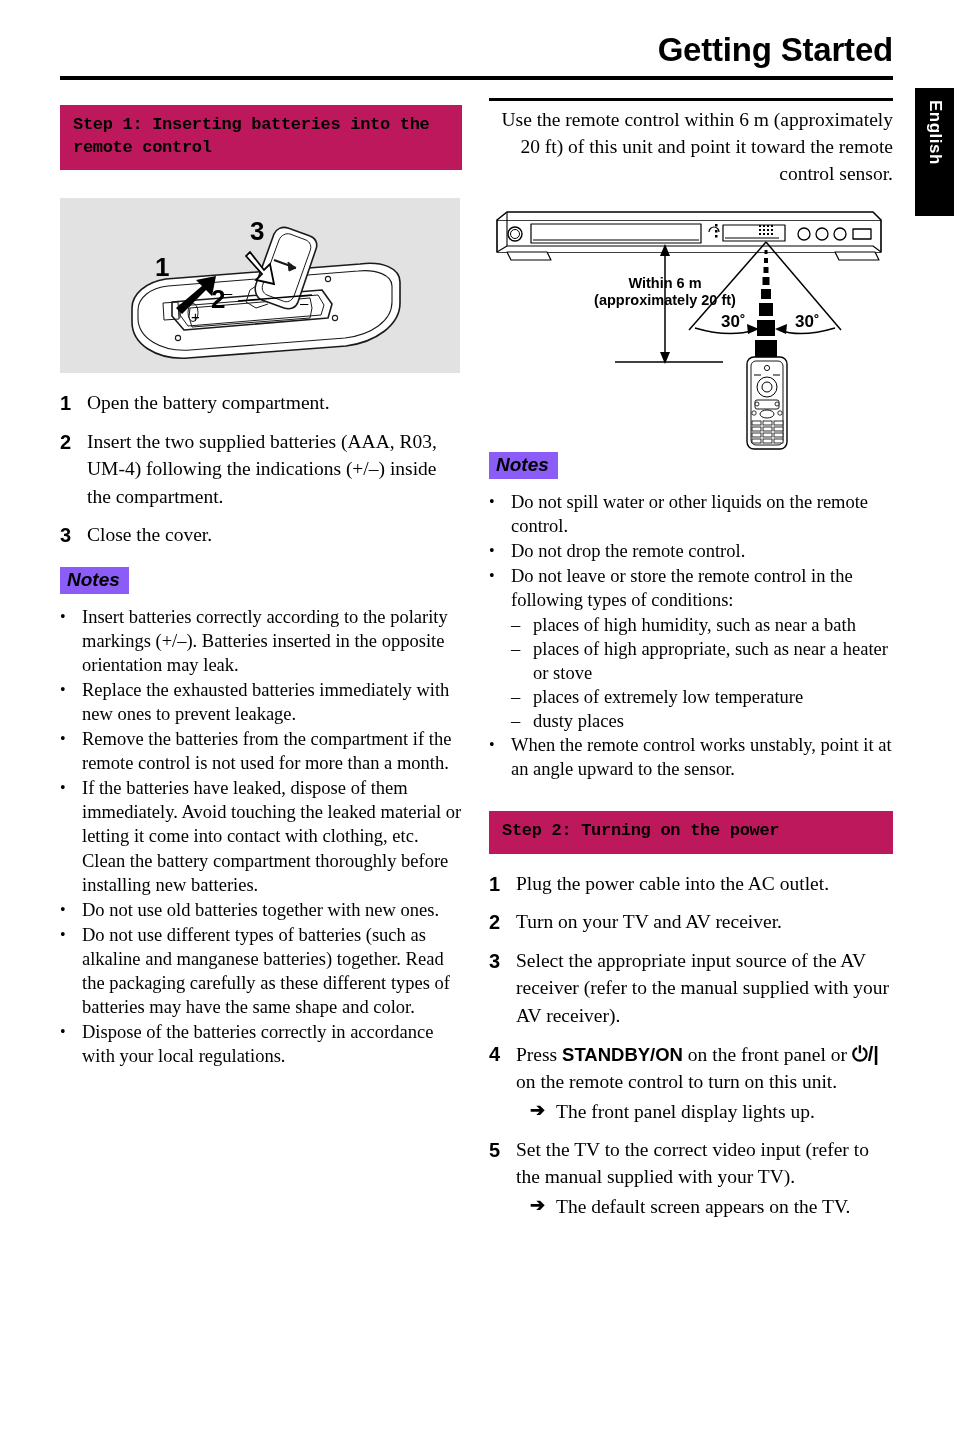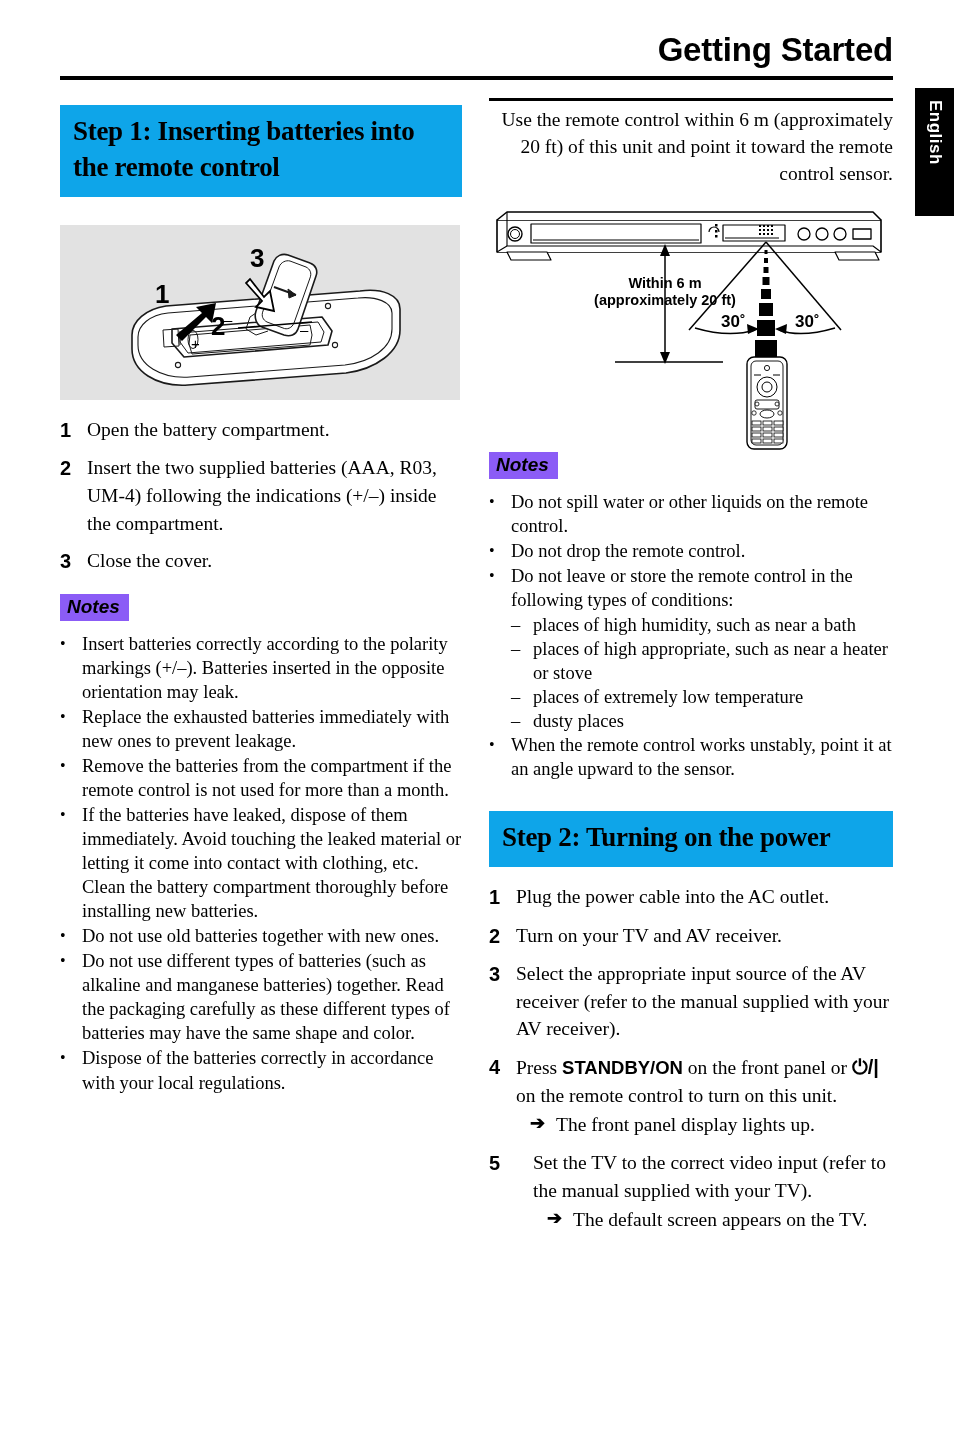--- a/index.html
+++ b/index.html
@@ -76,24 +76,24 @@
   }
   .col-right {
     position: absolute;
     left: 489px;
     top: 98px;
     width: 404px;
   }
 
   
   .step-banner {
-    background: #0ea5e9;
-    font-family: Liberation Serif, serif;
-    font-weight: bold;
-    font-size: 27px;
+    background: #be185d;
+    font-family: Liberation Mono, monospace;
+    font-weight: bold;
+    font-size: 17px;
     line-height: 1.33;
     color: #000;
     padding: 9px 13px 11px 13px;
     letter-spacing: -0.3px;
   }
 
   
   .sub-head-rule {
     height: 3px;
     background: #000;
@@ -550,21 +550,21 @@
           </div>
           <div class="arrow-line">
             <div class="arrow-glyph">➔</div>
             <div class="step-body">The front panel display lights up.</div>
           </div>
         </div>
       </div>
 
       <div class="step-item">
         <div class="step-num">5</div>
-        <div style="flex:1;margin-left:17px;">
+        <div style="flex:1;">
           <div class="step-body">Set the TV to the correct video input (refer to the manual supplied with your TV).</div>
           <div class="arrow-line">
             <div class="arrow-glyph">➔</div>
             <div class="step-body">The default screen appears on the TV.</div>
           </div>
         </div>
       </div>
     </div>
   </div>
 

